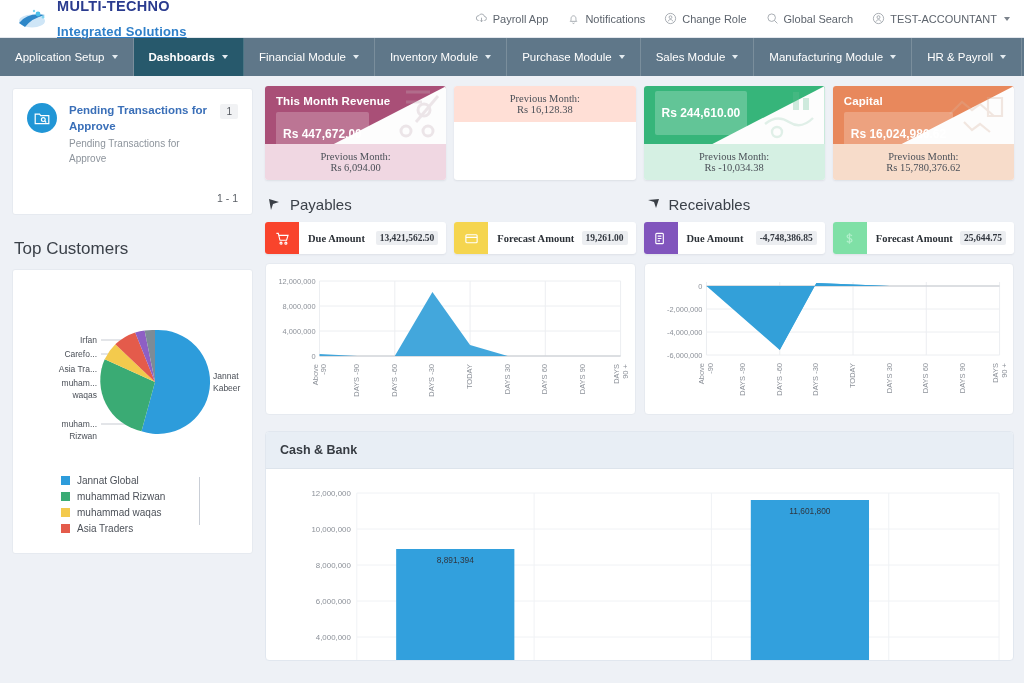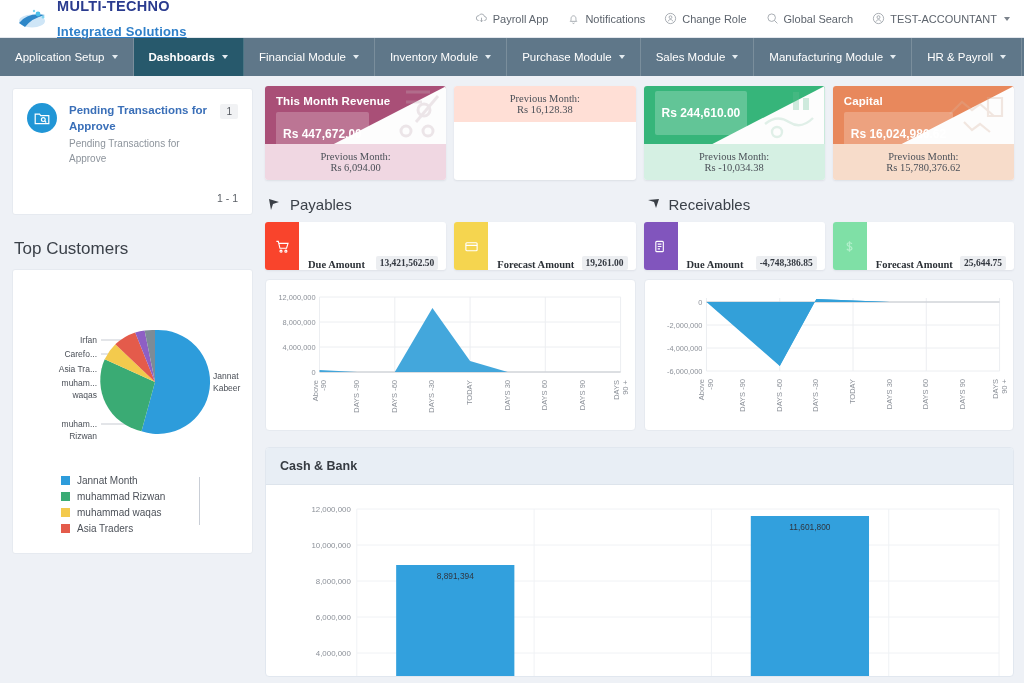--- a/index.html
+++ b/index.html
@@ -155,22 +155,22 @@
   .amt-card {
     flex: 1; background: #fff; border-radius: 3px; overflow: hidden;
     display: flex; align-items: stretch; min-width: 0;
     box-shadow: 0 1px 2px rgba(60,70,90,.09);
   }
   .amt-ico {
     width: 34px; flex: none; display: flex;
     align-items: center; justify-content: center;
   }
   .amt-body {
-    flex: 1; display: flex; align-items: flex-end; justify-content: space-between;
-    padding: 0 8px 0 9px; gap: 6px; min-width: 0; height: 48px;
+    flex: 1; display: flex; align-items: center; justify-content: space-between;
+    padding: 0 8px 0 9px; gap: 6px; min-width: 0; height: 32px;
   }
   .amt-label {
     font-size: 10.5px; font-weight: bold; color: #2c3137;
     font-family: "Liberation Serif", serif; white-space: nowrap;
   }
   .amt-value {
     font-size: 9.5px; font-weight: bold; color: #333840;
     background: #eceef1; padding: 2px 4px; border-radius: 2px;
     font-family: "Liberation Serif", serif; white-space: nowrap;
   }
@@ -352,21 +352,21 @@
           <text class="pielbl" x="74" y="157" text-anchor="end">Rizwan</text>
           <text class="pielbl" x="190" y="97">Jannat</text>
           <text class="pielbl" x="190" y="109">Kabeer</text>
         </svg>
       </div>
 
       <div class="pie-legend">
         <div class="legend-bar"></div>
         <div class="legend-row">
           <span class="legend-swatch" style="background:#2d9cdb"></span>
-          <span class="legend-label">Jannat Month</span>
+          <span class="legend-label">Jannat Global</span>
         </div>
         <div class="legend-row">
           <span class="legend-swatch" style="background:#3aab74"></span>
           <span class="legend-label">muhammad Rizwan</span>
         </div>
         <div class="legend-row">
           <span class="legend-swatch" style="background:#f3ca4d"></span>
           <span class="legend-label">muhammad waqas</span>
         </div>
         <div class="legend-row">

